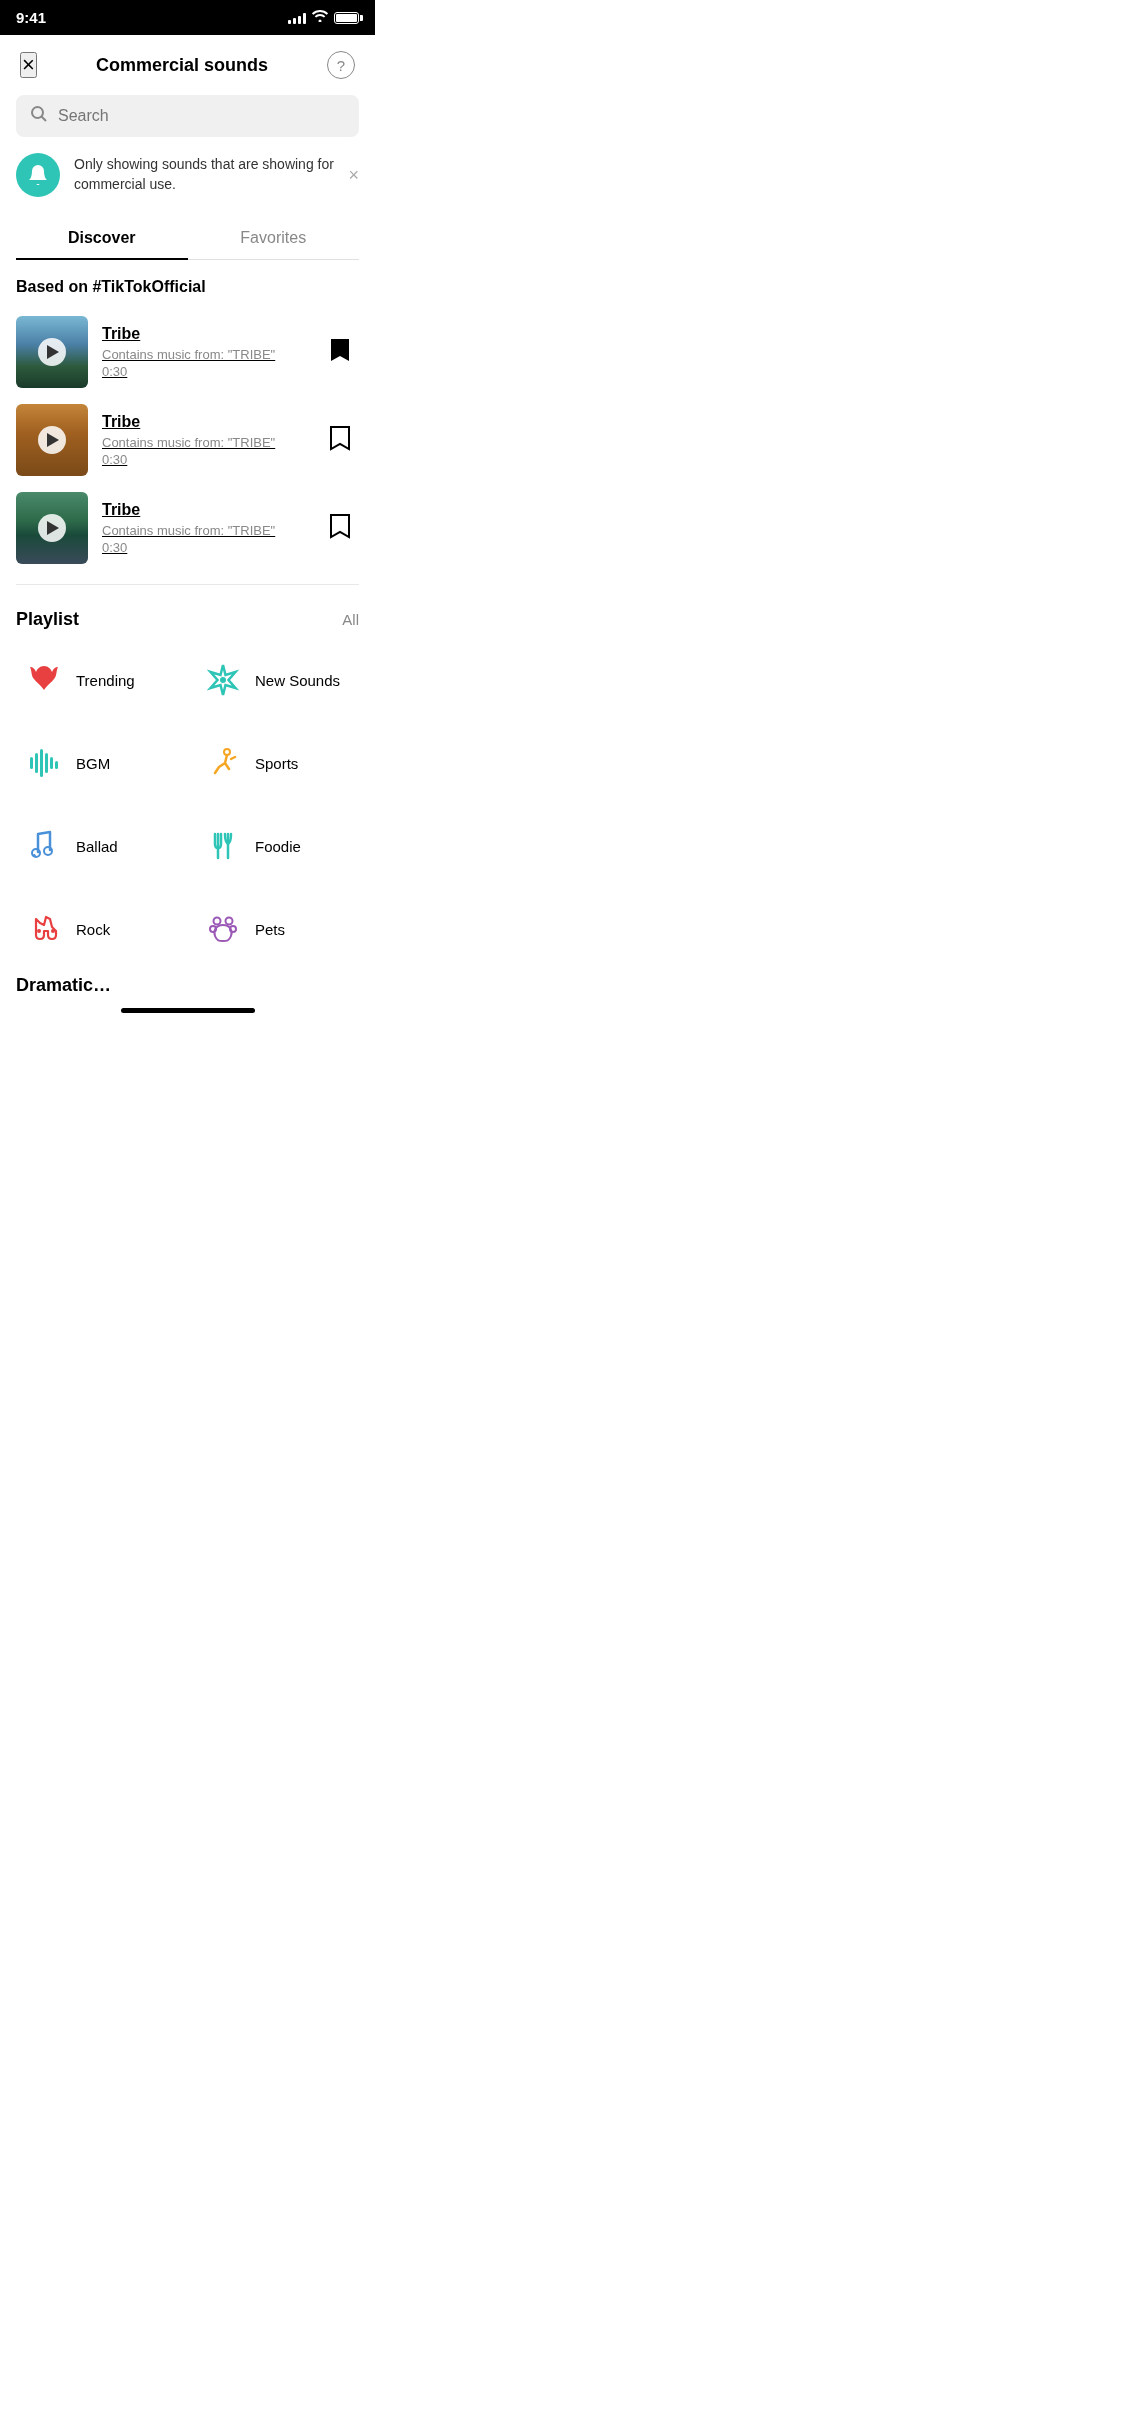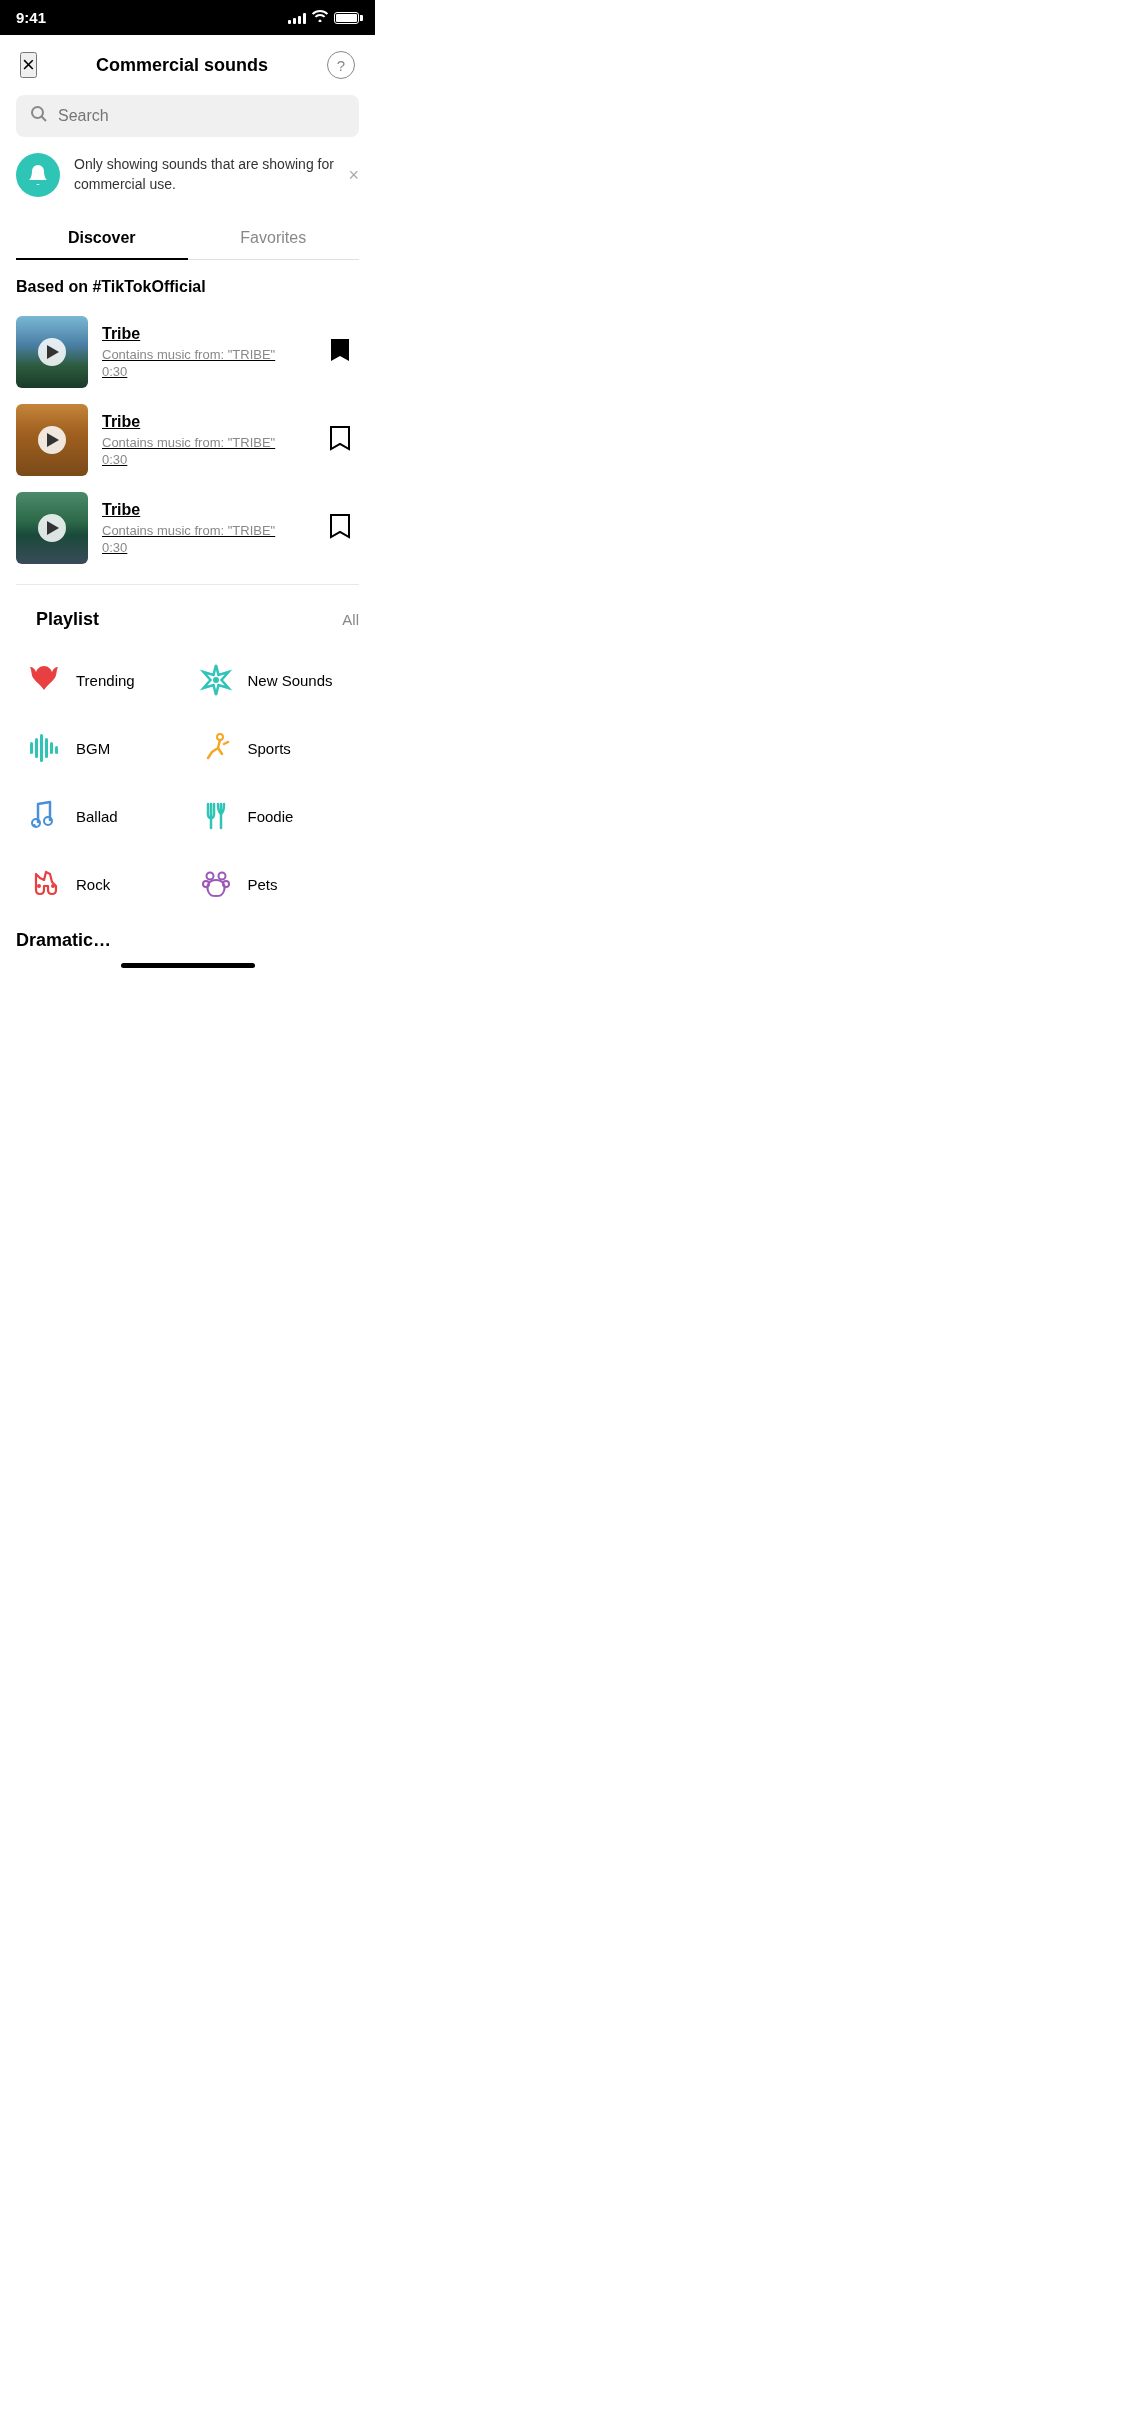--- a/index.html
+++ b/index.html
@@ -272,37 +272,36 @@
       background: #e8e8e8;
       margin: 12px 16px;
     }
 
     
     .playlist-header {
       display: flex;
       justify-content: space-between;
       align-items: center;
       padding: 12px 16px 16px;
-      margin-left: 20px;
     }
     .playlist-title {
       font-size: 18px;
       font-weight: 700;
       color: #000;
     }
     .playlist-all {
       font-size: 15px;
       color: #888;
       cursor: pointer;
     }
     .playlist-grid {
       display: grid;
       grid-template-columns: 1fr 1fr;
       padding: 0 16px;
-      gap: 0;
+      gap: 15px;
     }
     .playlist-item {
       display: flex;
       align-items: center;
       gap: 12px;
       padding: 14px 8px;
       cursor: pointer;
     }
     .playlist-icon {
       width: 40px;

